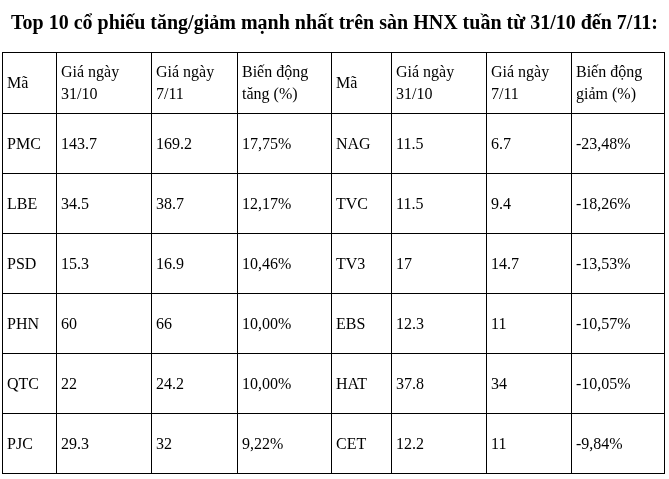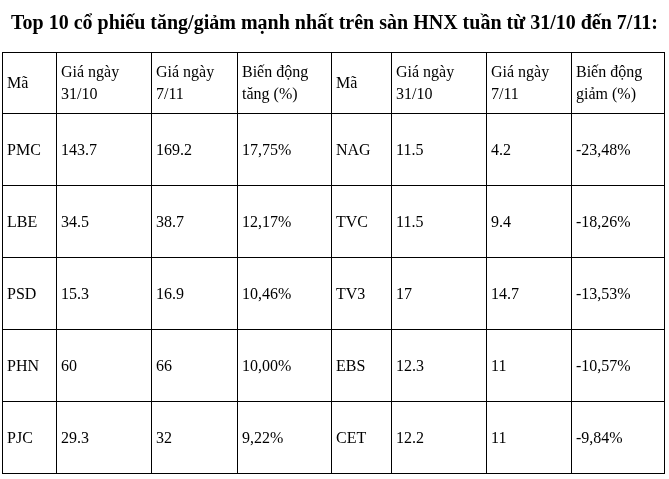--- a/index.html
+++ b/index.html
@@ -84,21 +84,21 @@
         </tr>
     </thead>
     <tbody>
         <tr>
           <td>PMC</td>
           <td>143.7</td>
           <td>169.2</td>
           <td>17,75%</td>
           <td>NAG</td>
           <td>11.5</td>
-          <td>4.2</td>
+          <td>6.7</td>
           <td>-23,48%</td>
         </tr>
         <tr>
           <td>LBE</td>
           <td>34.5</td>
           <td>38.7</td>
           <td>12,17%</td>
           <td>TVC</td>
           <td>11.5</td>
           <td>9.4</td>
@@ -118,20 +118,30 @@
           <td>PHN</td>
           <td>60</td>
           <td>66</td>
           <td>10,00%</td>
           <td>EBS</td>
           <td>12.3</td>
           <td>11</td>
           <td>-10,57%</td>
         </tr>
         <tr>
+          <td>QTC</td>
+          <td>22</td>
+          <td>24.2</td>
+          <td>10,00%</td>
+          <td>HAT</td>
+          <td>37.8</td>
+          <td>34</td>
+          <td>-10,05%</td>
+        </tr>
+        <tr>
           <td>PJC</td>
           <td>29.3</td>
           <td>32</td>
           <td>9,22%</td>
           <td>CET</td>
           <td>12.2</td>
           <td>11</td>
           <td>-9,84%</td>
         </tr>
       </tbody>

